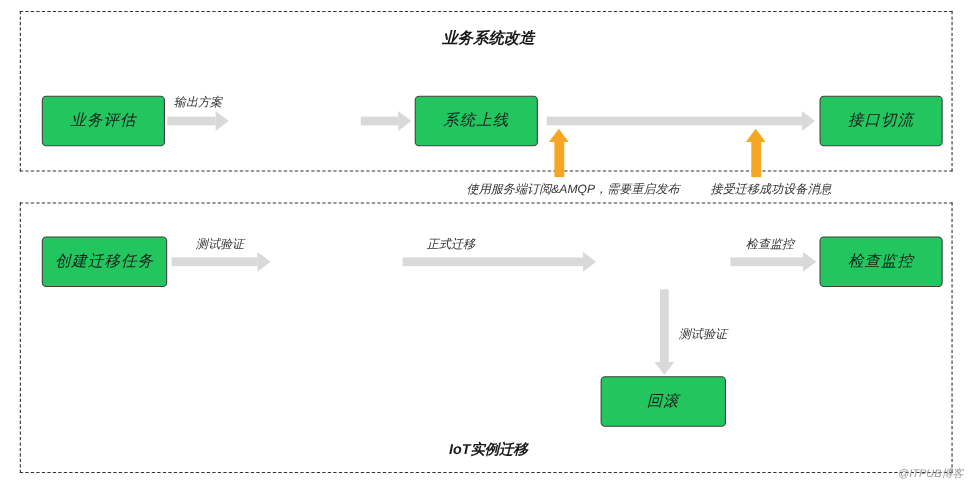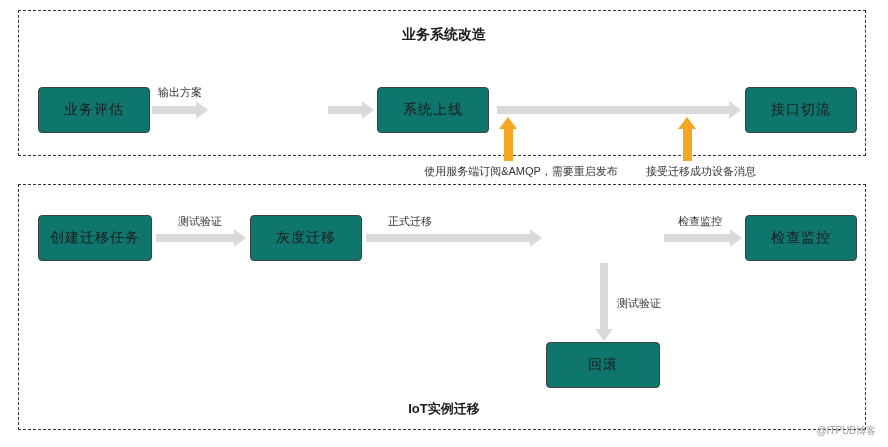--- a/index.html
+++ b/index.html
@@ -12,41 +12,42 @@
   }
   * { margin: 0; padding: 0; box-sizing: border-box; }
   html, body { background: #ffffff; }
   body { font-family: "Liberation Sans", "DejaVu Sans", sans-serif; }
   .canvas {
     position: relative;
     width: 888px;
     height: 447px;
     background: #ffffff;
     overflow: hidden;
+    font-style: italic;
   }
   .dashed-box {
     position: absolute;
     border: 1px dashed var(--container-border);
     background: #ffffff;
   }
   .flow-title {
     position: absolute;
     left: 0;
     width: 888px;
     text-align: center;
     font-size: 14px;
     font-weight: 700;
     color: #1a1a1a;
   }
   .node {
     position: absolute;
     height: 46px;
     border: 1px solid var(--box-border);
     border-radius: 4px;
-    background: #0f766e;
+    background: #22c55e;
     display: flex;
     align-items: center;
     justify-content: center;
     font-size: 14px;
     color: #1a1a1a;
     letter-spacing: 1px;
   }
   .h-arrow {
     position: absolute;
     display: flex;
@@ -150,21 +151,20 @@
 
   <div class="node" style="left:38px; top:215px; width:114px;">创建迁移任务</div>
 
   <div class="edge-label centered" style="left:200px; top:214px;">测试验证</div>
 
   <div class="h-arrow" style="left:156px; top:229px; width:90px;">
     <span class="shaft"></span>
     <span class="tip"></span>
   </div>
 
-  <div class="node" style="left:250px; top:215px; width:112px;">灰度迁移</div>
 
   <div class="edge-label centered" style="left:410px; top:214px;">正式迁移</div>
 
   <div class="h-arrow" style="left:366px; top:229px; width:176px;">
     <span class="shaft"></span>
     <span class="tip"></span>
   </div>
 
 
   <div class="edge-label centered" style="left:700px; top:214px;">检查监控</div>

